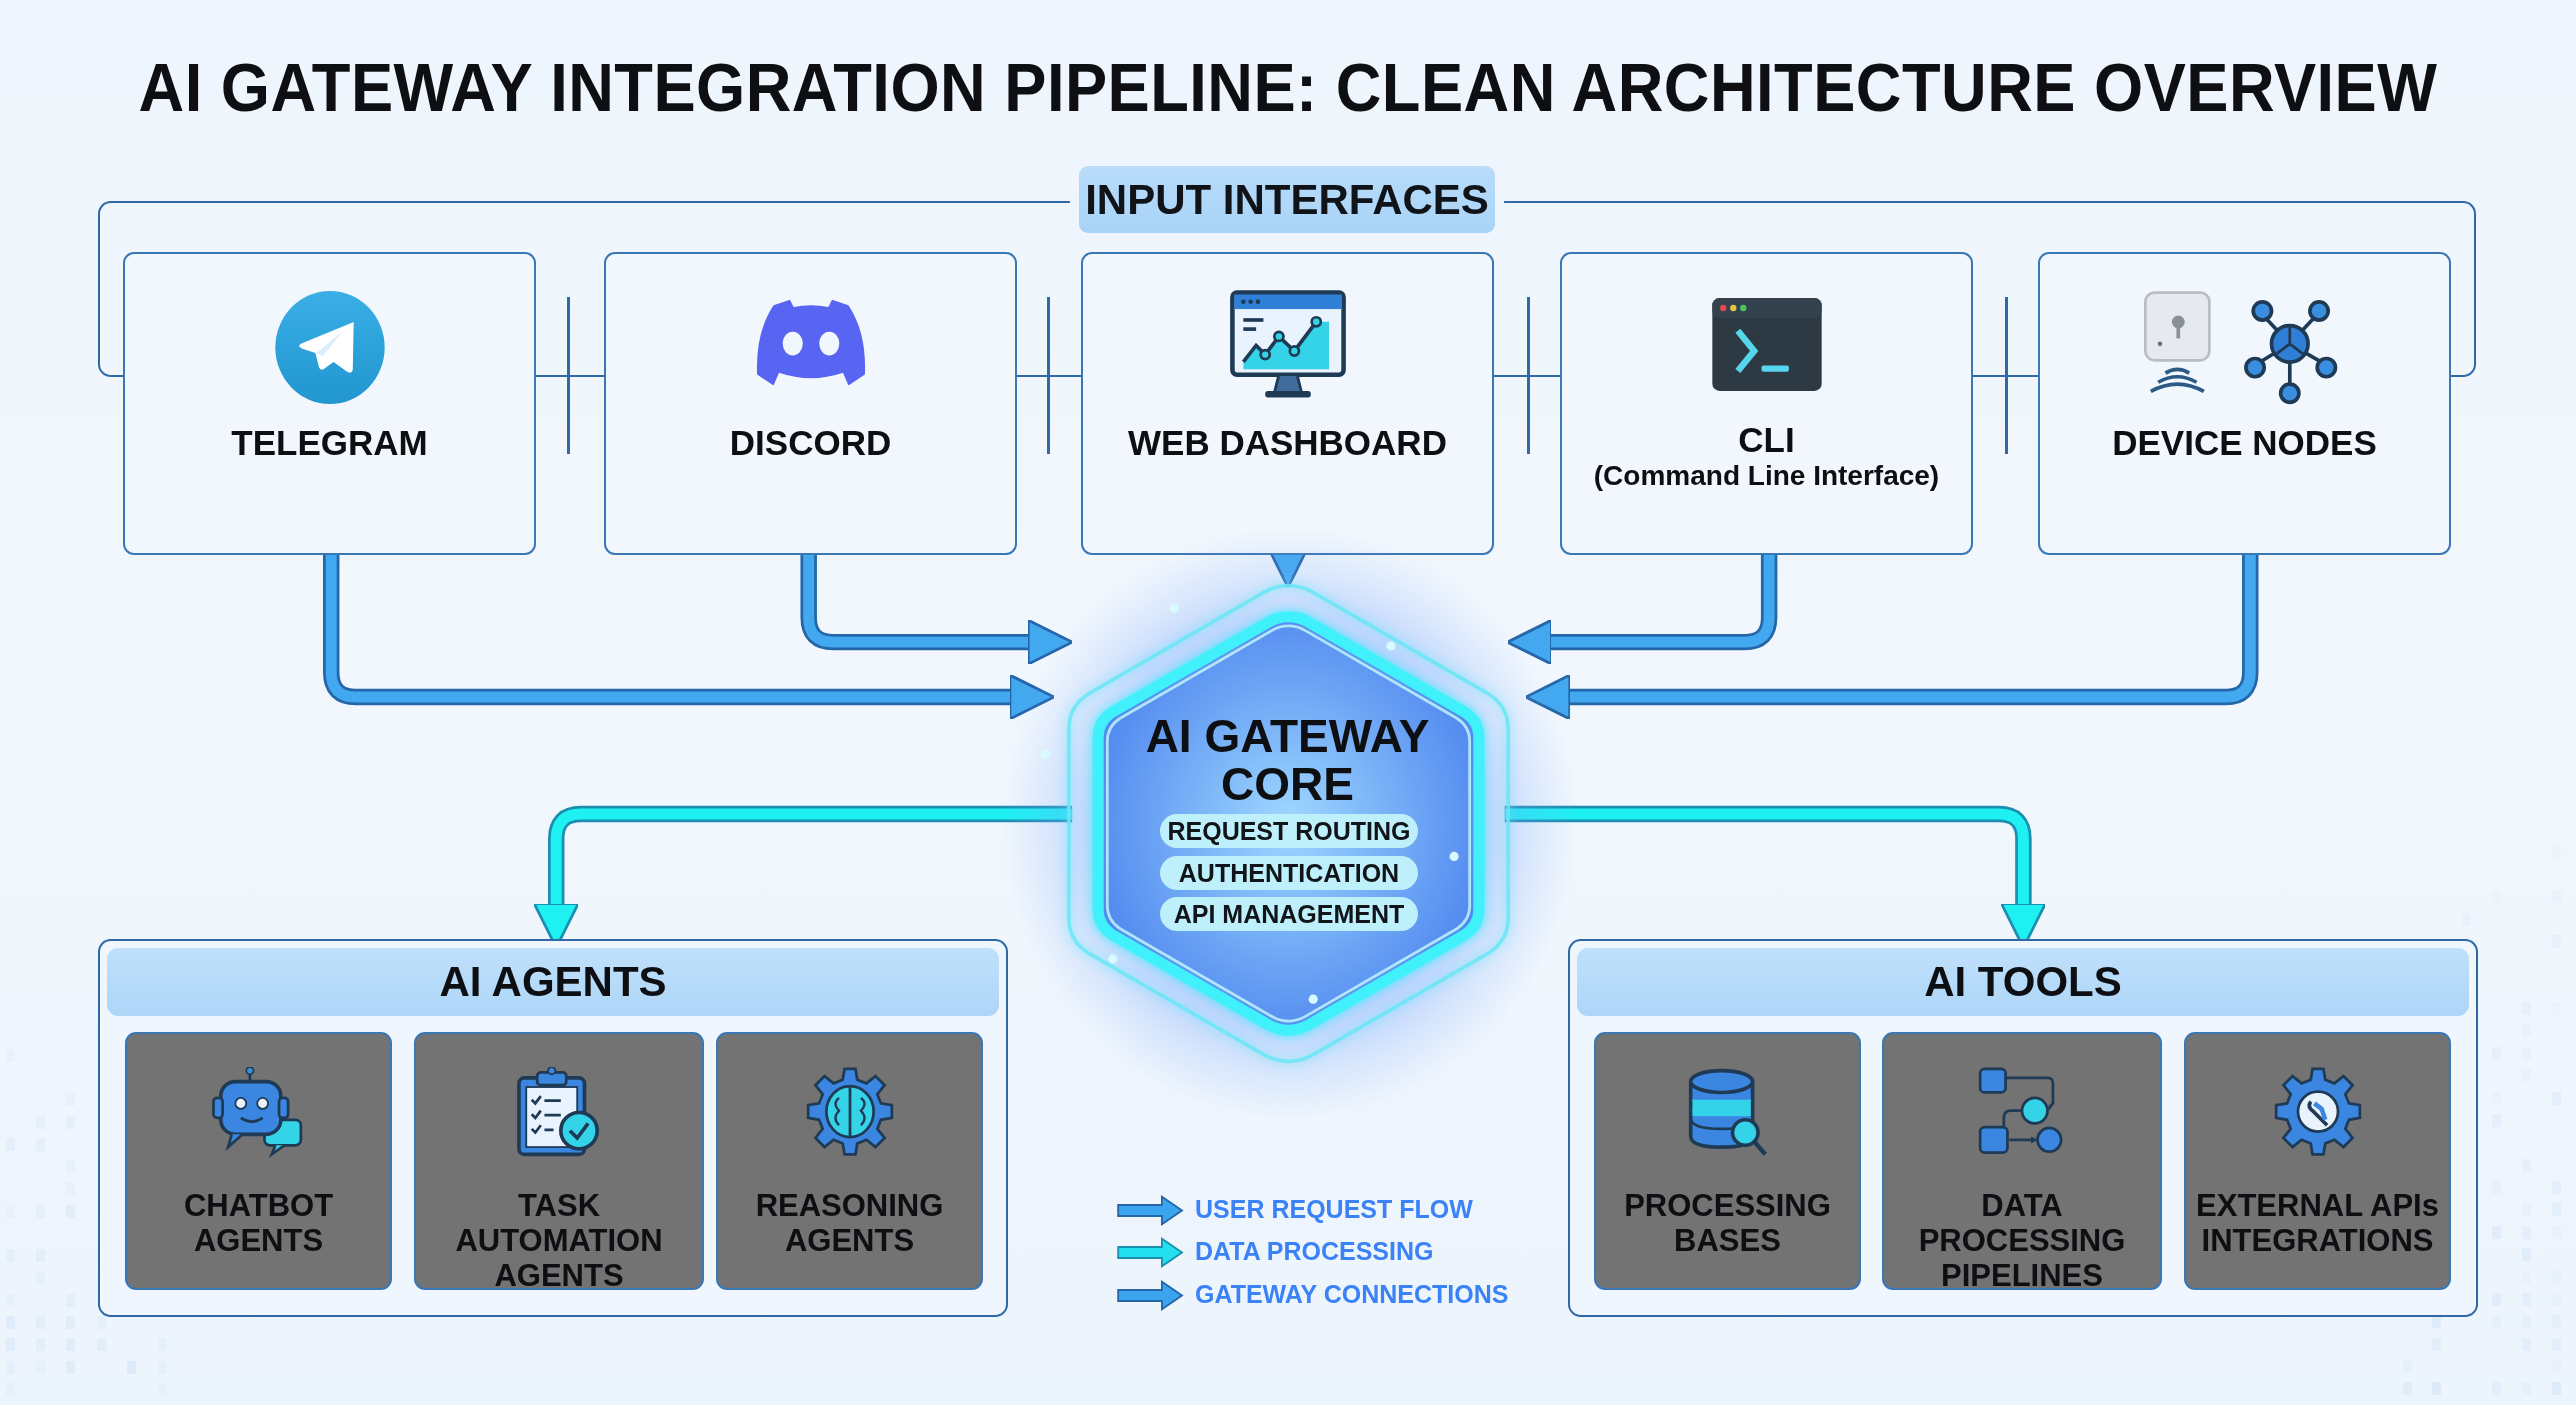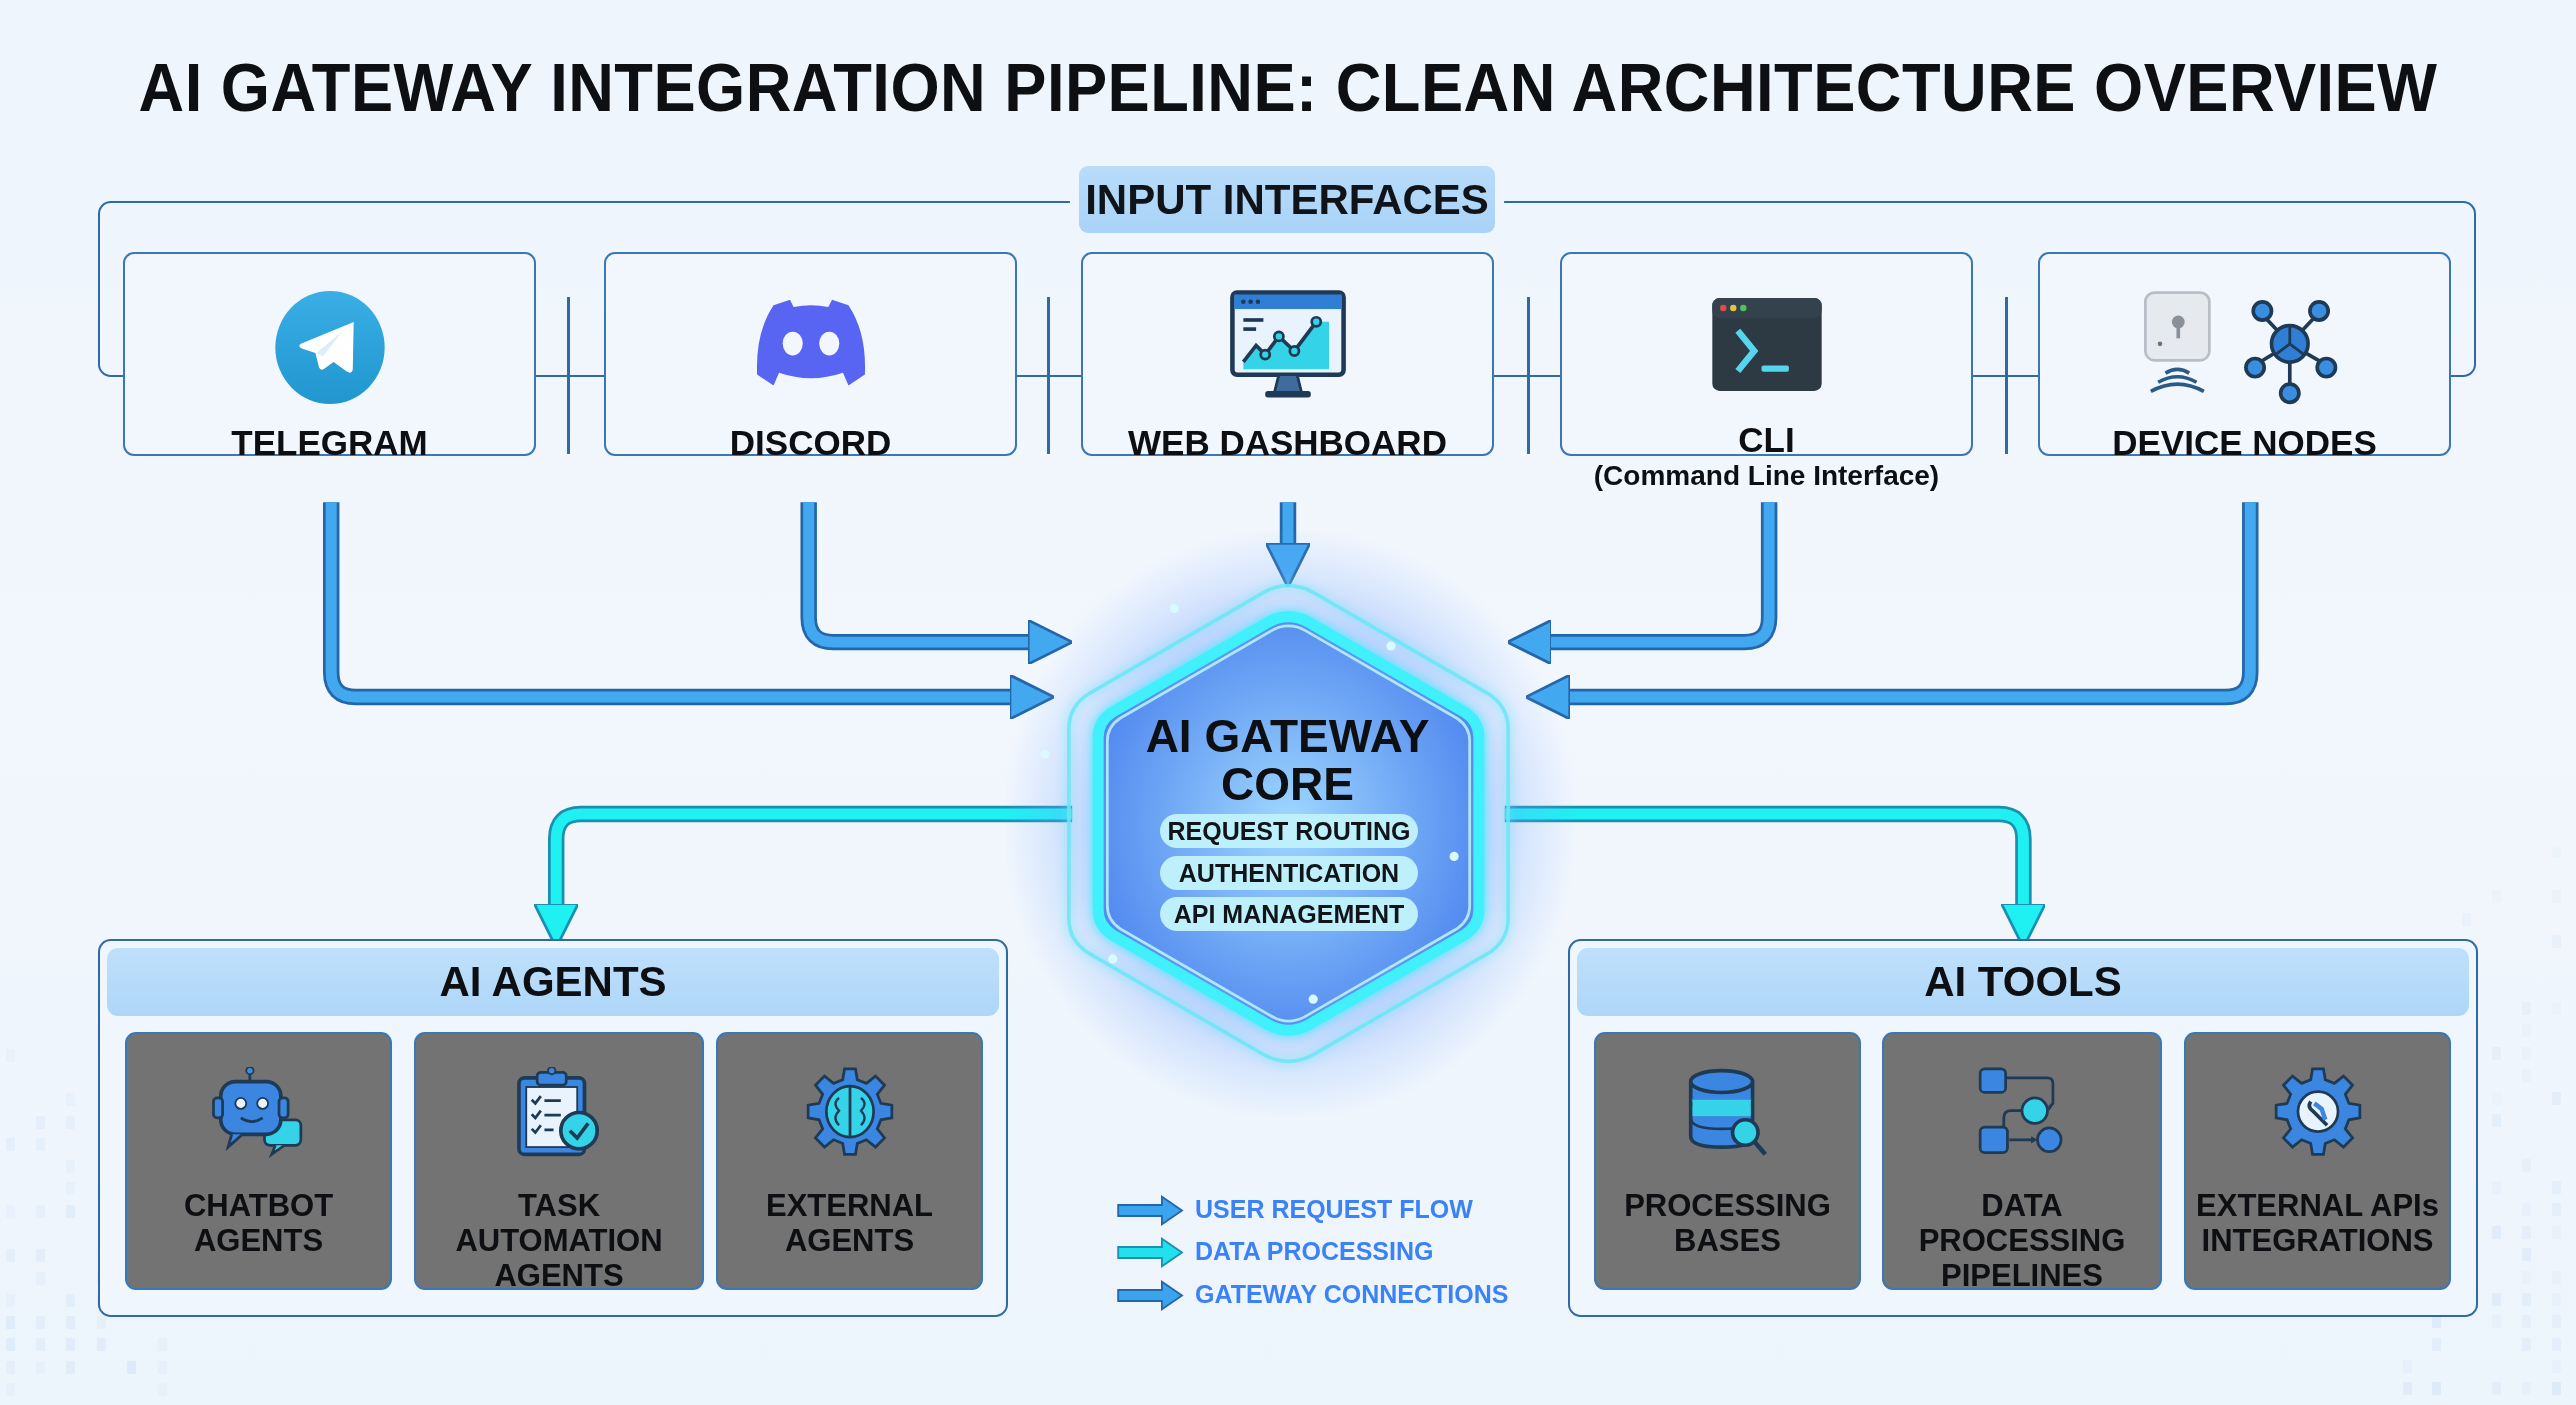--- a/index.html
+++ b/index.html
@@ -26,21 +26,21 @@
     border: 2.7px solid #2f6aa6; border-radius: 12.8px;
   }
   #input-label {
     position: absolute; left: 1079px; top: 166px; width: 416px; height: 67px;
     background: linear-gradient(180deg, #b8dcfa, #a9d3f7); border-radius: 9px;
     display: flex; align-items: center; justify-content: center;
     font-size: 42px; font-weight: 700; color: #101418;
     box-shadow: 0 0 0 9.1px #eef5fc;
   }
   .in-card {
-    position: absolute; top: 252px; height: 204px; width: 413px;
+    position: absolute; top: 252px; height: 303px; width: 413px;
     background: #f2f7fd; border: 2.7px solid #3a77b5; border-radius: 11px; padding-left: 9px;
   }
   .in-card .icon { position: absolute; left: 50%; transform: translateX(-50%); top: 37px; }
   .in-card .lbl {
     position: absolute; left: 0; right: 0; top: 169px; text-align: center;
     font-size: 35px; font-weight: 700; color: #0d0f12;
   }
   .in-card .sub {
     position: absolute; left: 0; right: 0; top: 206px; text-align: center;
     font-size: 28px; font-weight: 700; color: #0d0f12;
@@ -449,21 +449,21 @@
       <svg width="91" height="91" viewBox="0 0 100 100">
         <g fill="#3a86e0" stroke="#1f3a54" stroke-width="3">
           <path d="M44 2 H56 L58 14 L68 18 L78 10 L88 20 L80 30 L84 40 L96 42 V56 L84 58 L80 68 L88 78 L78 88 L68 80 L58 84 L56 96 H44 L42 84 L32 80 L22 88 L12 78 L20 68 L16 58 L4 56 V42 L16 40 L20 30 L12 20 L22 10 L32 18 L42 14 Z"></path>
         </g>
         <ellipse cx="50" cy="49" rx="26" ry="28" fill="#34d3e8" stroke="#1f3a54" stroke-width="3"></ellipse>
         <line x1="50" y1="22" x2="50" y2="76" stroke="#1f3a54" stroke-width="3"></line>
         <path d="M38 34 Q30 40 38 48 Q30 56 38 64 M62 34 Q70 40 62 48 Q70 56 62 64" fill="none" stroke="#1f3a54" stroke-width="2.5"></path>
       </svg>
     </div>
     <div class="lbl">
-      <div>EXTERNAL</div>
+      <div>REASONING</div>
       <div>AGENTS</div>
     </div>
   </div>
 </div>
 
 <div class="panel" style="left:1568px">
   <div class="hdr">AI TOOLS</div>
 
   <div class="sub-card" style="left:24px;width:267px">
     <div class="icon">

